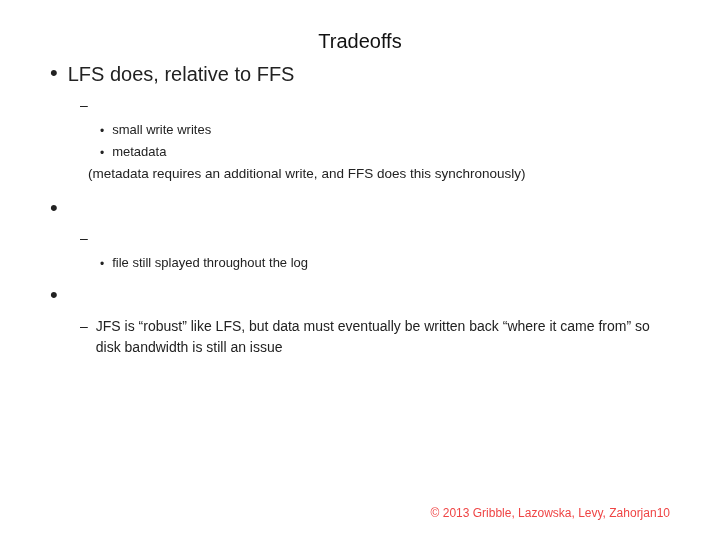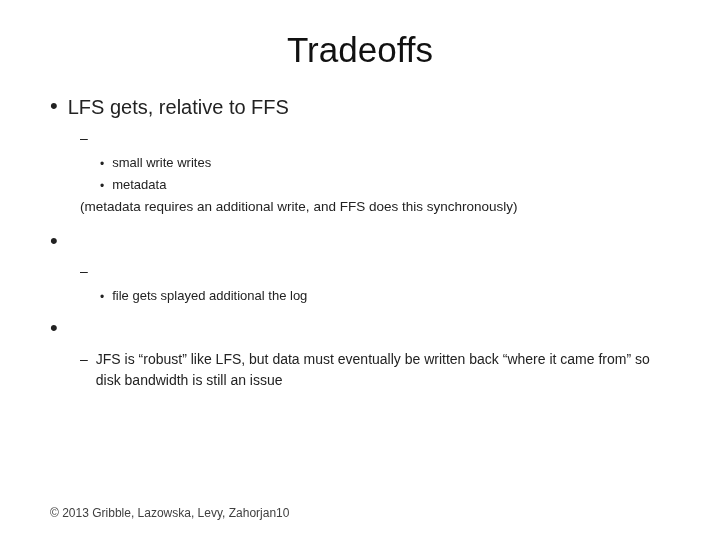--- a/index.html
+++ b/index.html
@@ -17,23 +17,23 @@
     }
     .slide {
       width: 720px;
       height: 540px;
       padding: 30px 50px 20px 50px;
       display: flex;
       flex-direction: column;
     }
     .title {
       text-align: center;
-      font-size: 35px;
+      font-size: 20px;
       font-weight: normal;
-      margin-bottom: 22px;
+      margin-bottom: 6px;
       color: #111;
     }
     .content {
       flex: 1;
       font-size: 14px;
       line-height: 1.5;
     }
     .bullet-main {
       font-size: 20px;
       font-weight: normal;
@@ -63,51 +63,51 @@
       font-size: 13px;
       display: flex;
       align-items: flex-start;
     }
     .sub-sub-bullet .dot {
       margin-right: 8px;
       font-size: 12px;
       margin-top: 2px;
     }
     .note-text {
-      margin-left: 30px;
+      margin-left: 38px;
       font-size: 13.5px;
       margin-bottom: 10px;
       line-height: 1.45;
       color: #222;
     }
     .section-gap {
       margin-bottom: 8px;
     }
     .footer {
       display: flex;
-      justify-content: flex-start;
+      justify-content: flex-end;
       align-items: center;
       padding-top: 10px;
       font-size: 12px;
-      color: #404040;
+      color: #ef4444;
       border-top: none;
     }
   </style>
 </head>
 <body>
 
 <div class="slide">
   <h1 class="title">Tradeoffs</h1>
 
   <div class="content">
 
     <div class="section-gap">
       <div class="bullet-main">
         <span class="bullet-dot">•</span>
-        <span>LFS gets, relative to FFS</span>
+        <span>LFS does, relative to FFS</span>
       </div>
       <div class="sub-bullet">
         <span class="dash">–</span>
       </div>
       <div class="sub-sub-bullet">
         <span class="dot">•</span>
         <span>small write writes</span>
       </div>
       <div class="sub-sub-bullet">
         <span class="dot">•</span>
@@ -118,21 +118,21 @@
 
     <div class="section-gap">
       <div class="bullet-main">
         <span class="bullet-dot">•</span>
       </div>
       <div class="sub-bullet">
         <span class="dash">–</span>
       </div>
       <div class="sub-sub-bullet">
         <span class="dot">•</span>
-        <span>file gets splayed additional the log</span>
+        <span>file still splayed throughout the log</span>
       </div>
     </div>
 
     <div class="section-gap">
       <div class="bullet-main">
         <span class="bullet-dot">•</span>
       </div>
       <div class="sub-bullet">
         <span class="dash">–</span>
         <span>JFS is “robust” like LFS, but data must eventually be written back “where it came from” so disk bandwidth is still an issue</span>

